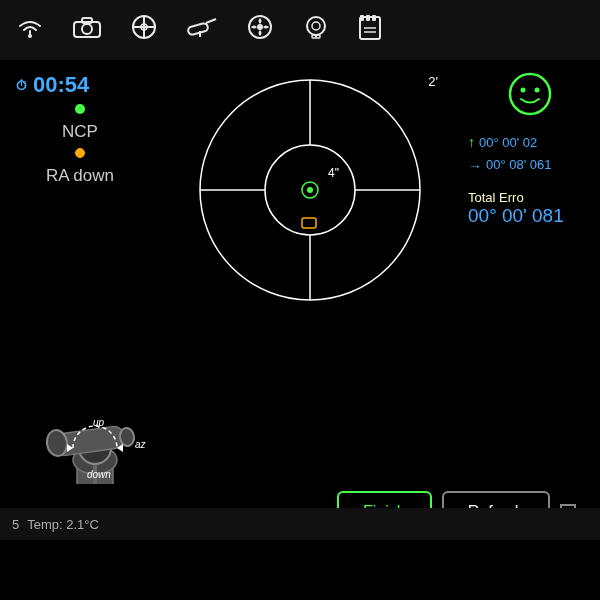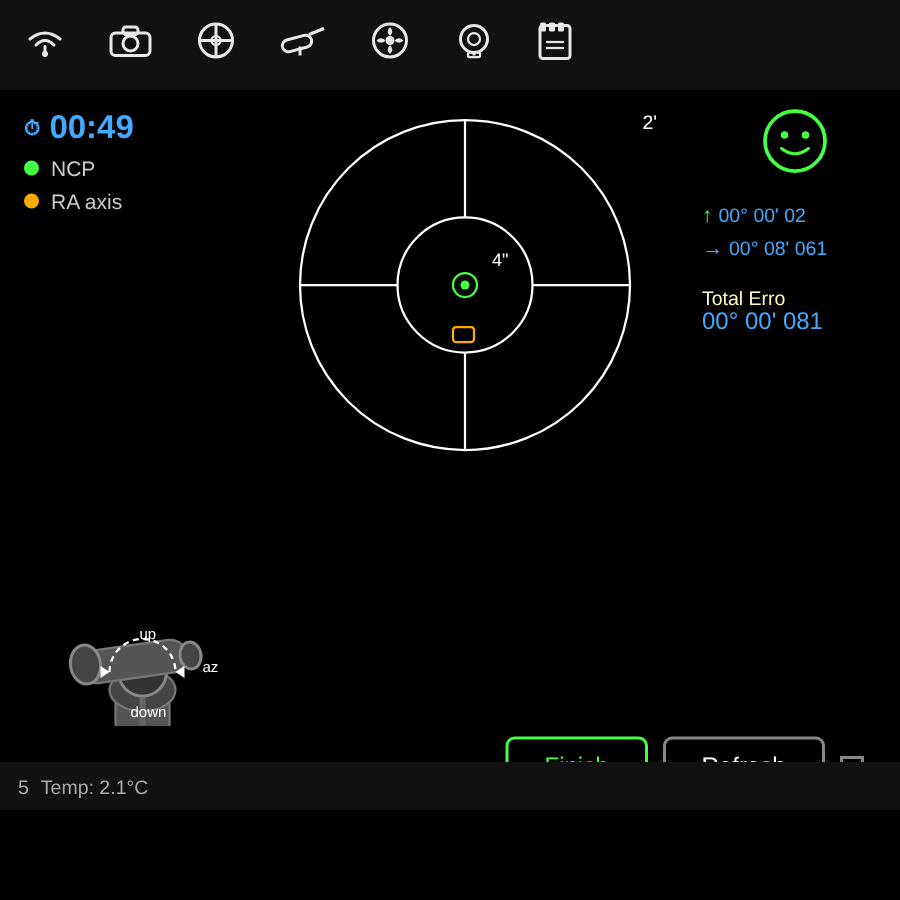--- a/index.html
+++ b/index.html
@@ -51,40 +51,42 @@
       font-size: 22px;
       font-weight: bold;
       display: flex;
       align-items: center;
       gap: 6px;
     }
     .legend-item {
       display: flex;
       align-items: center;
       gap: 8px;
-      font-size: 14px;
+      font-size: 17px;
       color: #ccc;
       margin-top: 2px;
+      flex-direction: column;
     }
     .dot {
       width: 10px;
       height: 10px;
       border-radius: 50%;
       display: inline-block;
     }
     .dot-green { background: #4f4; }
     .dot-orange { background: #fa0; border-radius: 50%; border: 1px solid #fa0; }
 
     
     .telescope-area {
       position: absolute;
       bottom: 10px;
       left: 0;
       width: 190px;
       height: 200px;
+      font-style: italic;
     }
     .telescope-svg {
       width: 100%;
       height: 100%;
     }
 
     
     .center-panel {
       flex: 1;
       display: flex;
@@ -136,21 +138,21 @@
     .arrow-up { color: #4f4; font-size: 14px; }
     .arrow-right { color: #4af; font-size: 14px; }
     .coord-val { color: #4af; font-size: 13px; }
     .total-error-label {
       color: #fef9c3;
       font-size: 13px;
       margin-top: 4px;
     }
     .total-error-val {
       color: #4af;
-      font-size: 16px;
+      font-size: 19px;
     }
     .btn-finish {
       background: #000;
       border: 2px solid #4f4;
       color: #4f4;
       font-size: 16px;
       padding: 10px 24px;
       border-radius: 6px;
       cursor: pointer;
       margin-left: 160px;
@@ -271,29 +273,29 @@
       <line x1="6" y1="19" x2="18" y2="19" stroke="white" stroke-width="1.5"></line>
     </svg>
   </span>
 </div>
 
 <div class="main" style="position:relative; height: 480px;">
 
   <div class="left-panel">
     <div class="timer">
       <span style="font-size:14px;">⏱</span>
-      <span>00:49</span>
+      <span>00:54</span>
     </div>
     <div class="legend-item">
       <span class="dot dot-green"></span>
       <span>NCP</span>
     </div>
     <div class="legend-item">
       <span class="dot dot-orange"></span>
-      <span>RA axis</span>
+      <span>RA down</span>
     </div>
 
     <div class="telescope-area">
       <svg viewBox="0 0 180 200" class="telescope-svg">
 
         <line x1="85" y1="155" x2="50" y2="195" stroke="#888" stroke-width="3"></line>
         <line x1="90" y1="155" x2="90" y2="198" stroke="#888" stroke-width="3"></line>
         <line x1="95" y1="155" x2="130" y2="195" stroke="#888" stroke-width="3"></line>
 
         <line x1="44" y1="195" x2="56" y2="195" stroke="#888" stroke-width="3"></line>

